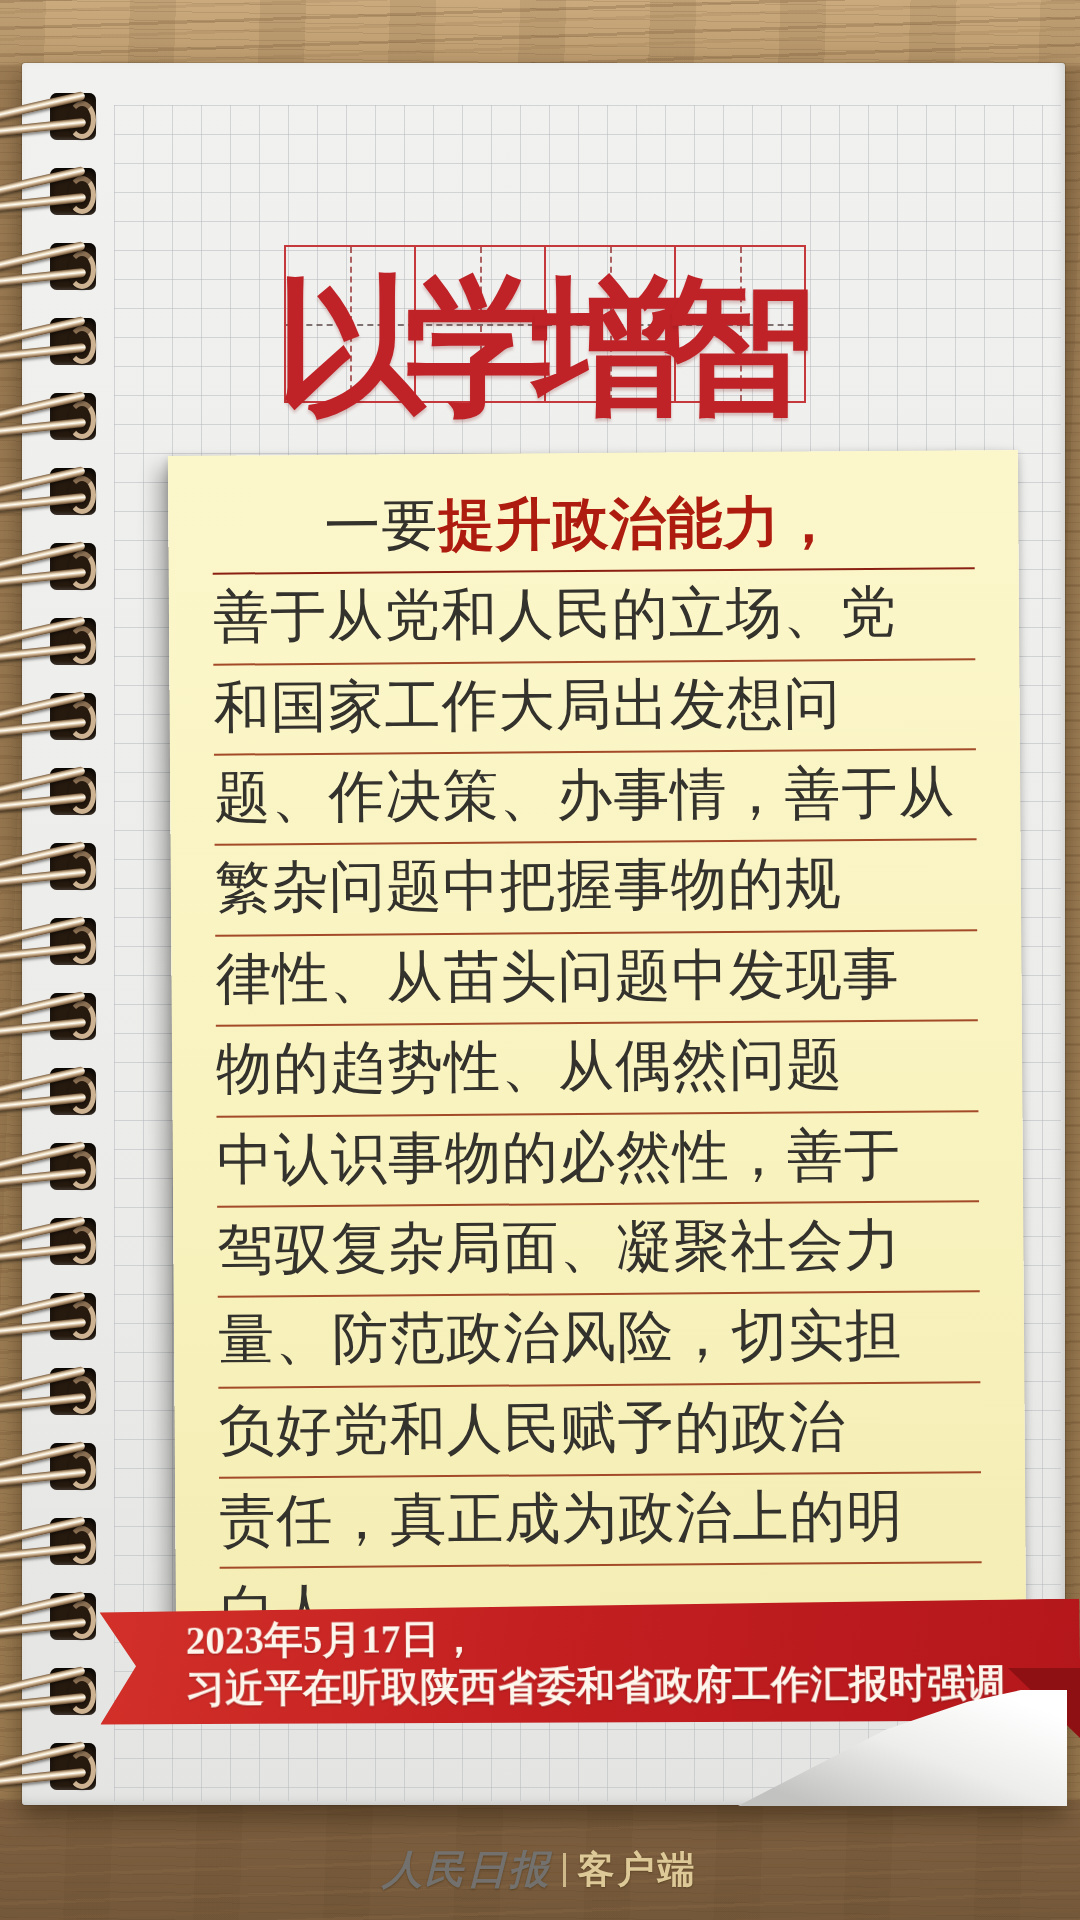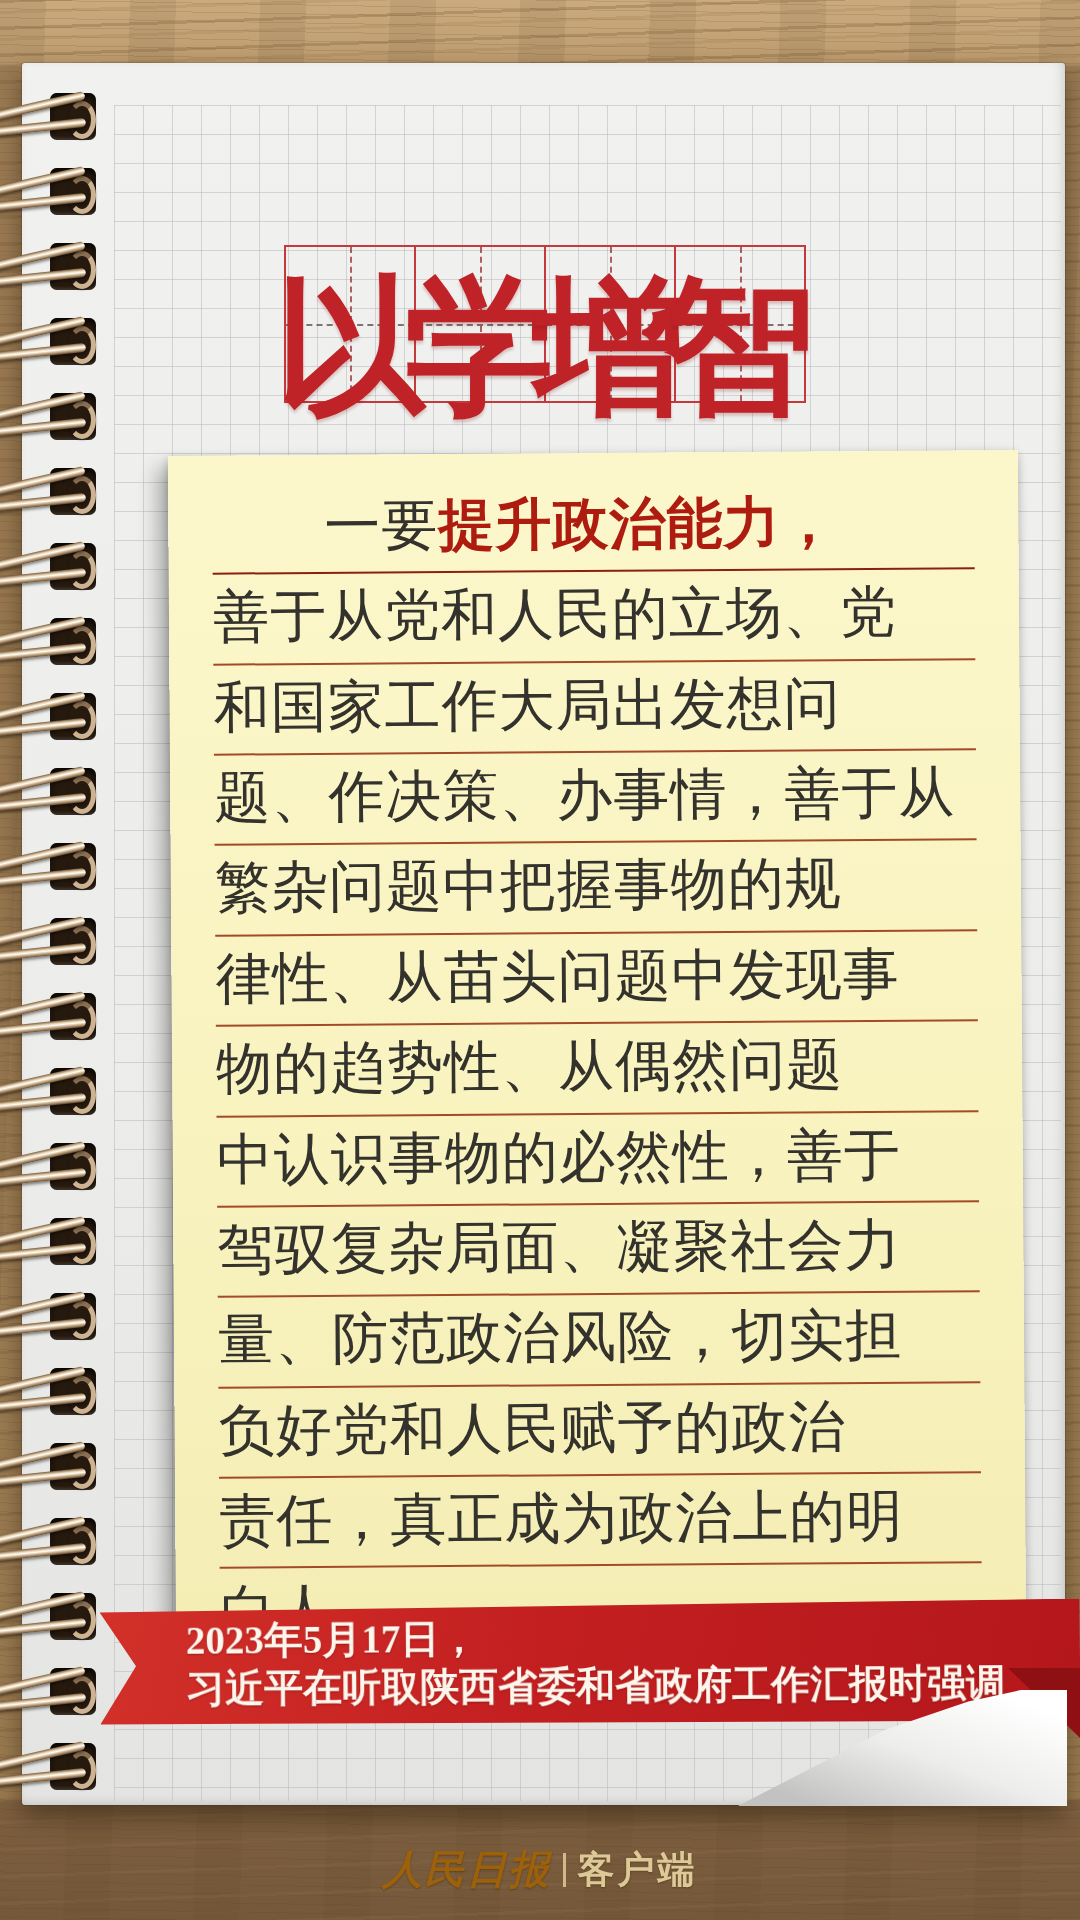--- a/index.html
+++ b/index.html
@@ -116,21 +116,21 @@
     clip-path:polygon(0 100%, 45% 34%, 70% 10%, 86% 0, 100% 0, 100% 100%);
     z-index:7;
   }
   
   .footer{
     position:absolute;left:0;top:1842px;width:100%;text-align:center;z-index:3;
   }
   .brand{display:inline-flex;align-items:center;gap:12px;opacity:.92;}
   .brand .script{
     font-family:"DejaVu Serif",serif;font-style:italic;font-weight:bold;
-    font-size:40px;color:#a16207;letter-spacing:2px;
+    font-size:40px;color:#737373;letter-spacing:2px;
     text-shadow:0 1px 2px rgba(60,40,10,.5);
   }
   .brand .bar{width:3px;height:34px;background:#e6d3a0;opacity:.85;}
   .brand .name{
     font-family:"Liberation Sans",sans-serif;font-weight:bold;
     font-size:37px;color:#e6d3a0;letter-spacing:3px;
     text-shadow:0 1px 2px rgba(60,40,10,.5);
   }
 </style>
 </head>

